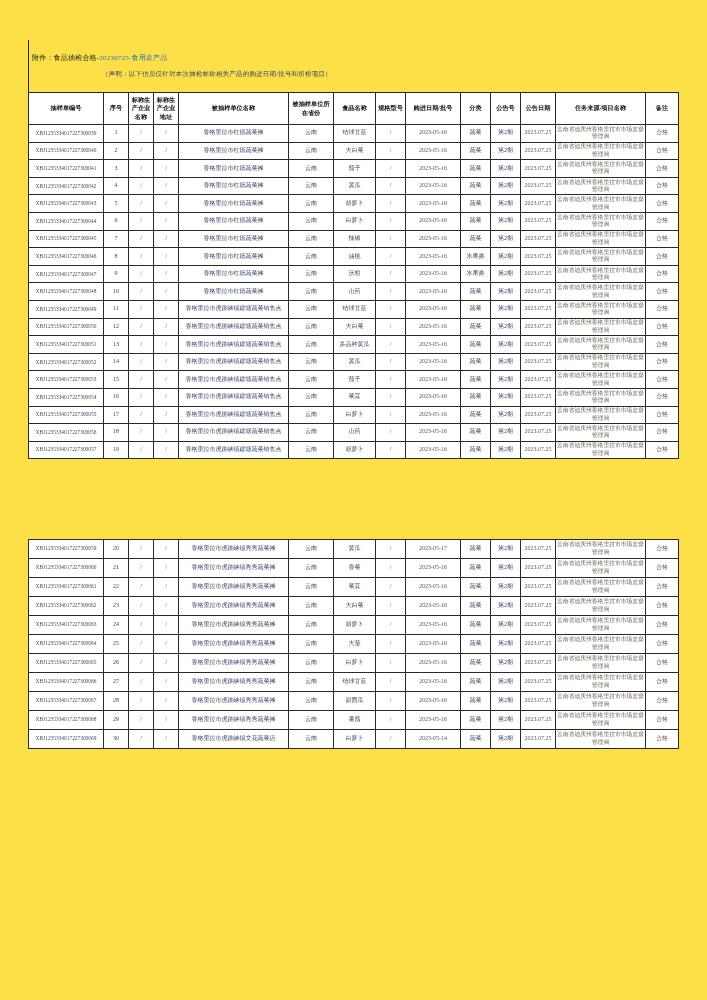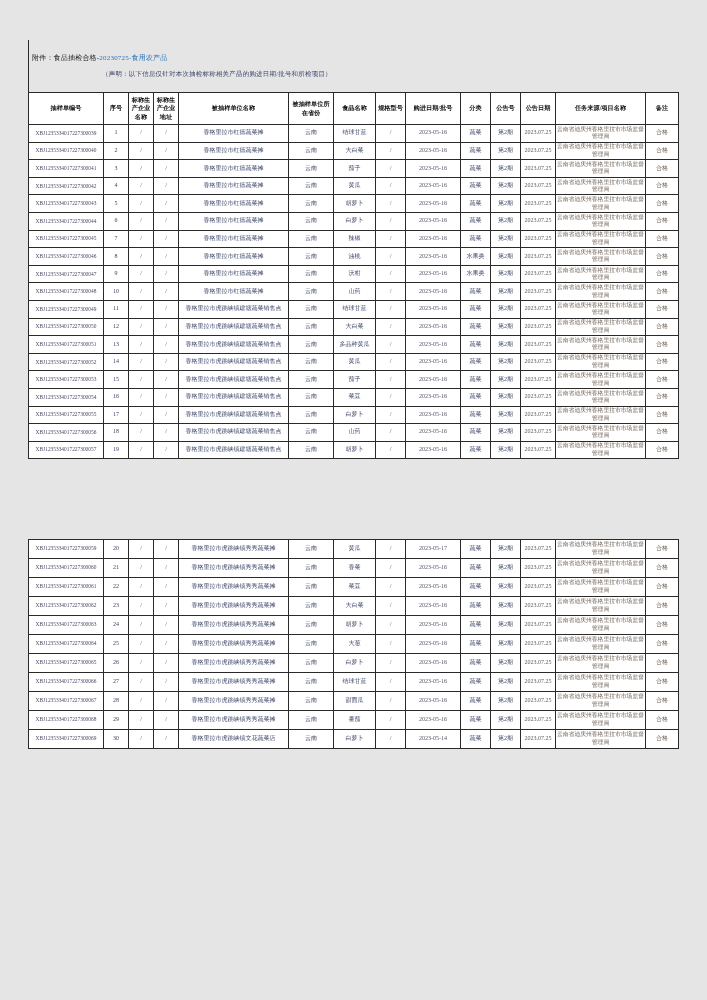--- a/index.html
+++ b/index.html
@@ -1,21 +1,21 @@
 <!DOCTYPE html>
 <html><head>
 <meta charset="utf-8">
 <style>
   html,body{margin:0;padding:0;}
   body{
     width:707px;height:1000px;background:#ffffff;position:relative;
     font-family:"Liberation Serif", "DejaVu Serif", serif;
     -webkit-font-smoothing:antialiased;
   }
-  .page{position:absolute;left:0;top:0;width:707px;height:1000px;background:#e5e5e5;overflow:hidden;}
+  .page{position:absolute;left:0;top:0;width:707px;height:1000px;background:#fde047;overflow:hidden;}
   .left-rule{position:absolute;left:28px;top:40px;width:1px;height:53px;background:#2a2a2a;}
   .title{position:absolute;left:32px;top:53px;font-size:7px;color:#222;white-space:nowrap;letter-spacing:0.2px;}
   .title .link{color:#2e75b6;}
   .disclaimer{position:absolute;left:102px;top:70px;font-size:6.5px;color:#3a4668;white-space:nowrap;letter-spacing:0.2px;}
   table{border-collapse:collapse;table-layout:fixed;position:absolute;left:28px;width:650px;background:#fff;}
   #table1{top:92px;}
   #table2{top:539px;}
   th,td{
     border:1px solid #2a2a2a;
     text-align:center;vertical-align:middle;

